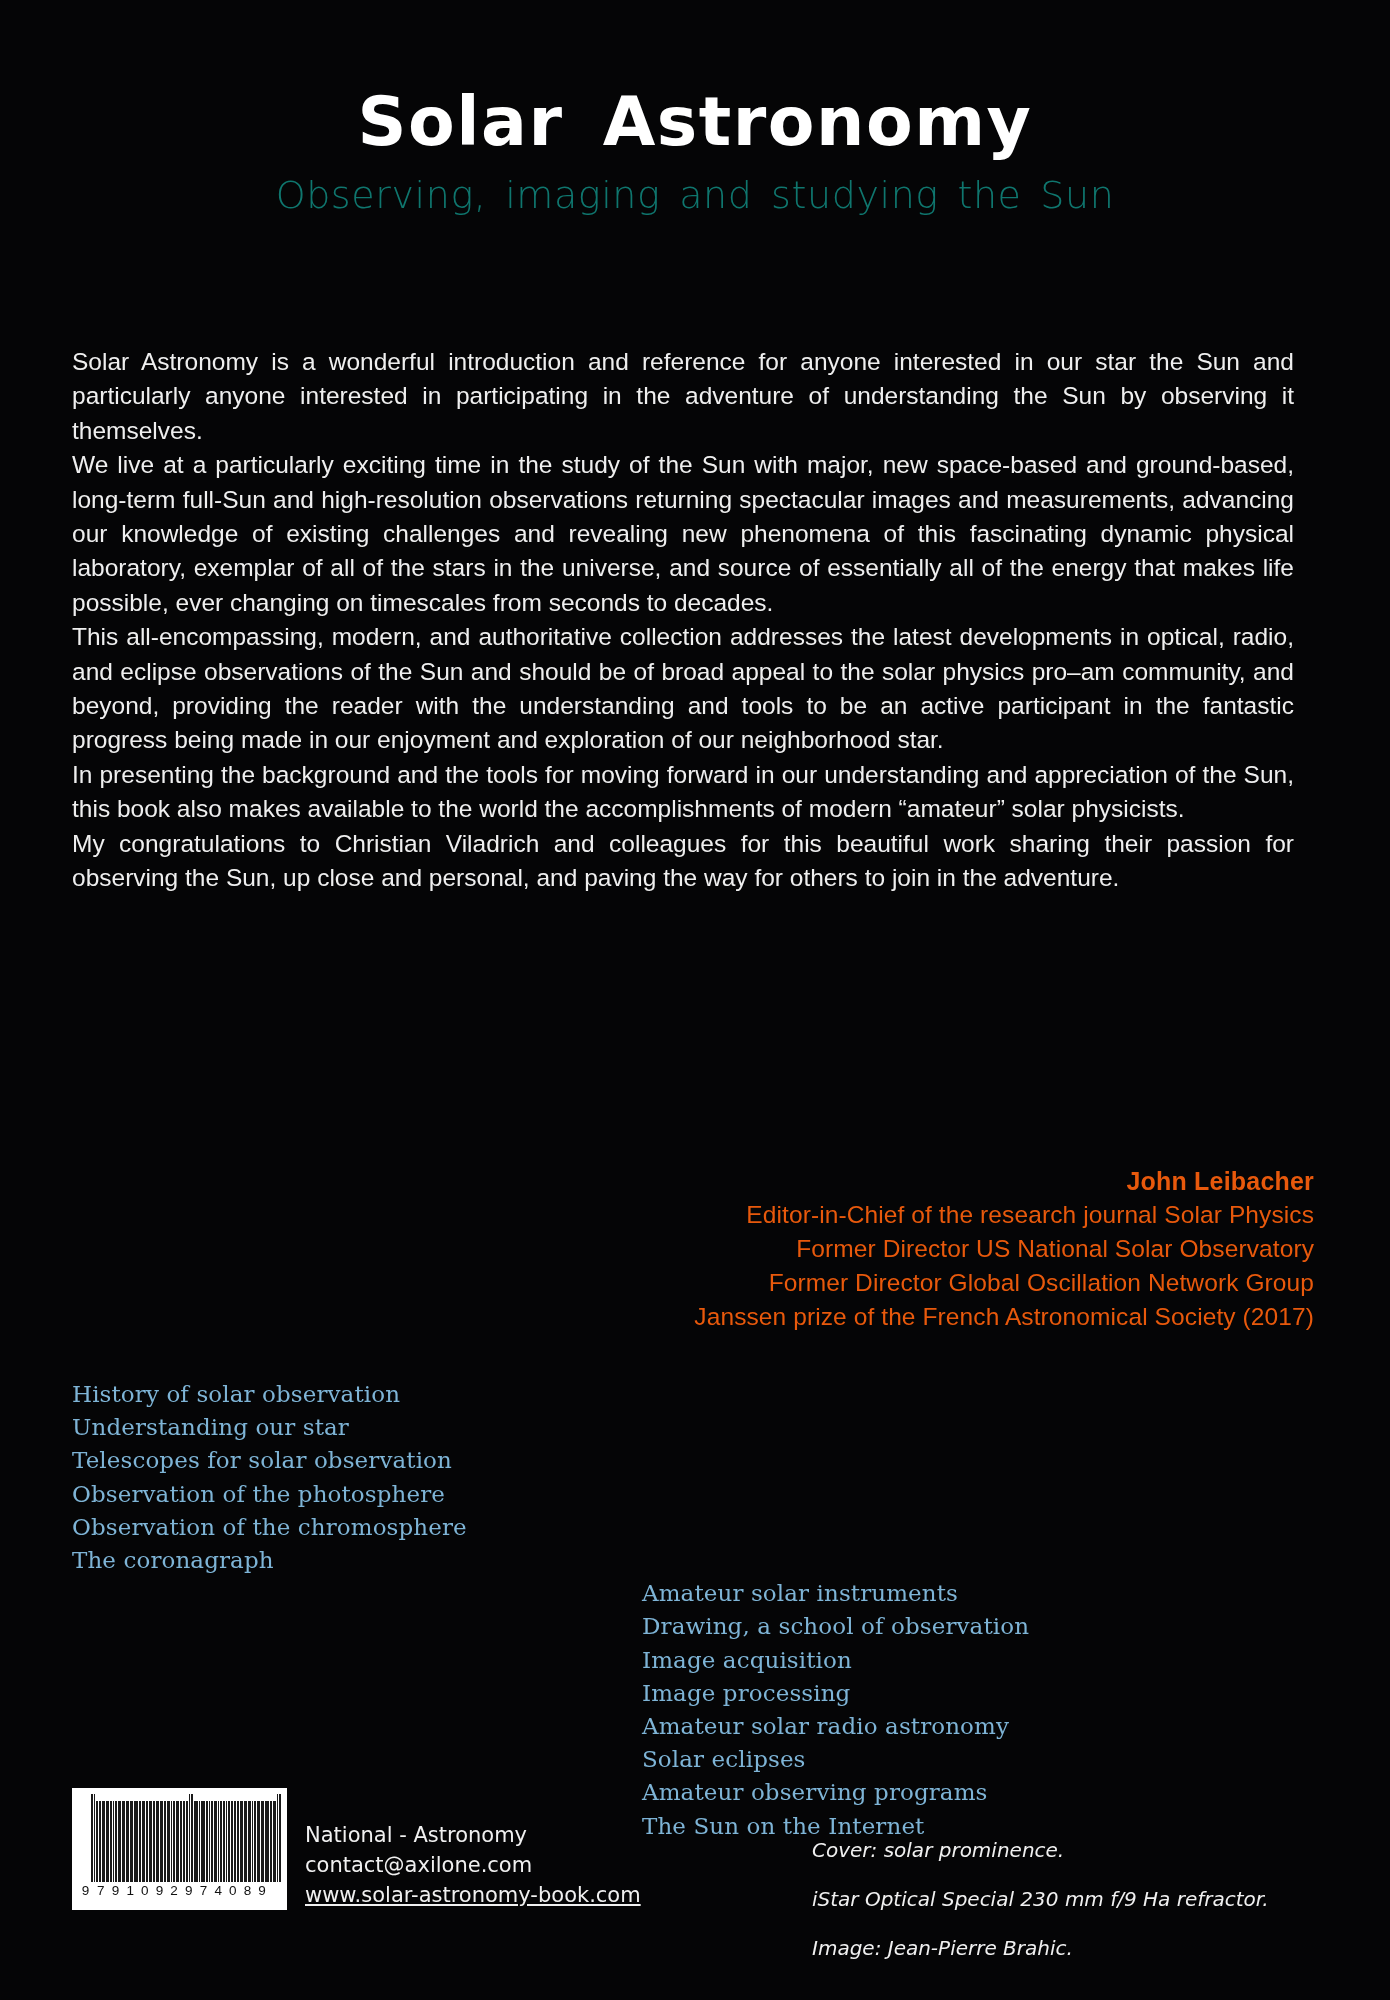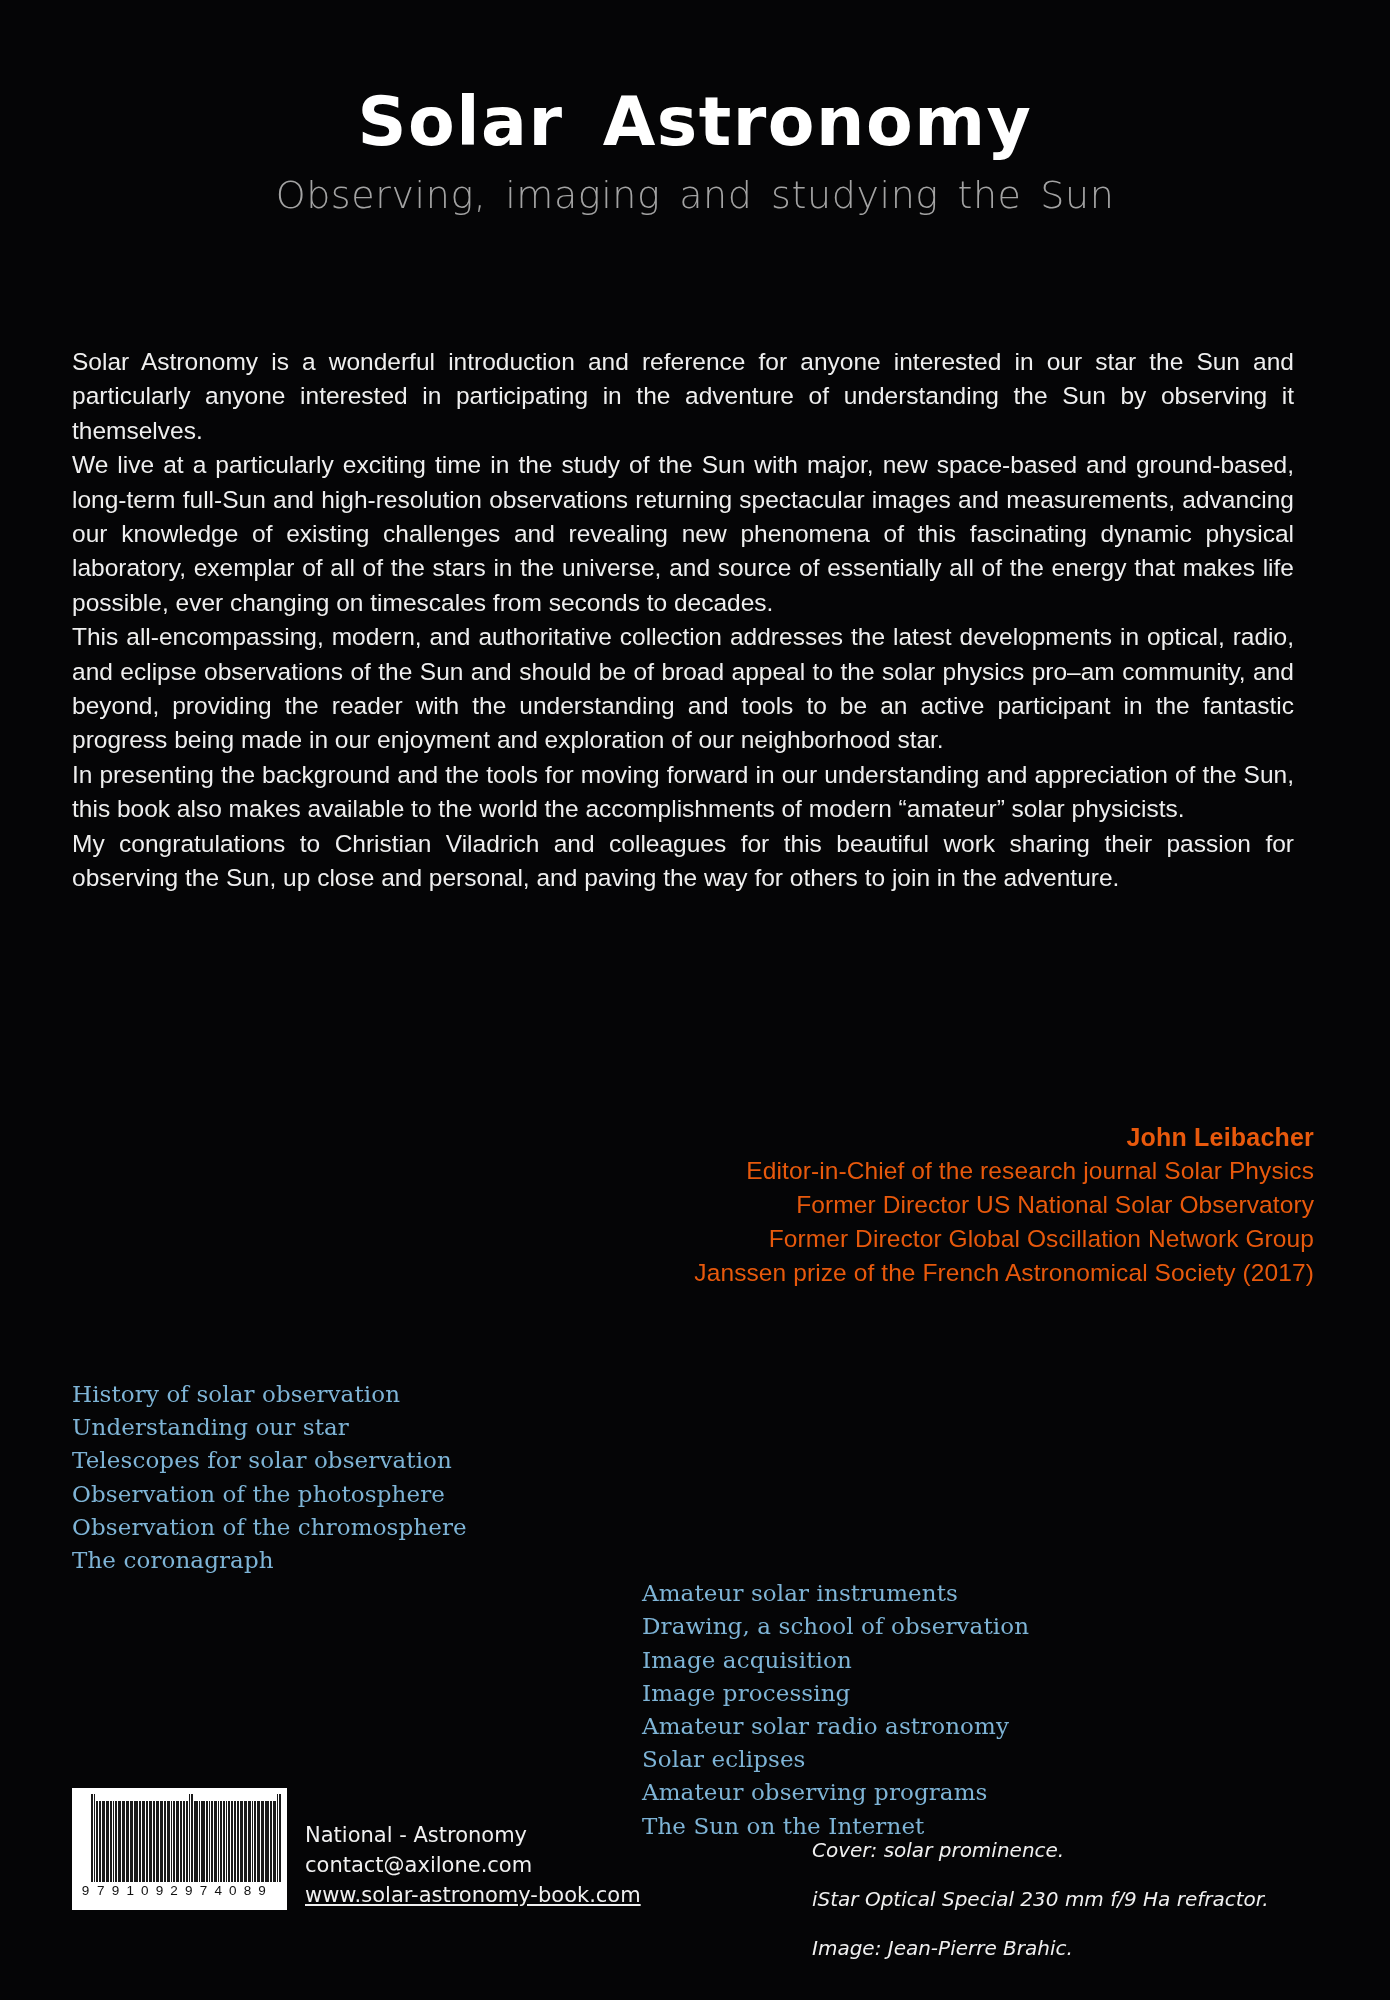--- a/index.html
+++ b/index.html
@@ -39,21 +39,21 @@
     letter-spacing: 1.5px;
     color: #ffffff;
     line-height: 1.0;
     margin: 0;
     word-spacing: 14px;
   }
   .book-subtitle {
     font-family: "DejaVu Sans", sans-serif;
     font-weight: 300;
     font-size: 38px;
-    color: #a3a3a3;
+    color: #0f766e;
     line-height: 1.0;
     margin: 20px 0 0 0;
     letter-spacing: 0.6px;
     word-spacing: 6px;
   }
 
   
   .blurb {
     position: absolute;
     left: 72px;
@@ -67,21 +67,21 @@
     text-justify: inter-word;
   }
   .blurb p {
     margin: 0;
   }
 
   
   .signature {
     position: absolute;
     right: 76px;
-    top: 1120px;
+    top: 1164px;
     width: 900px;
     text-align: right;
     color: #e8590c;
     font-family: "Liberation Sans", sans-serif;
     font-size: 24.5px;
     line-height: 34px;
   }
   .signature .sig-name {
     font-weight: bold;
     font-size: 25px;

